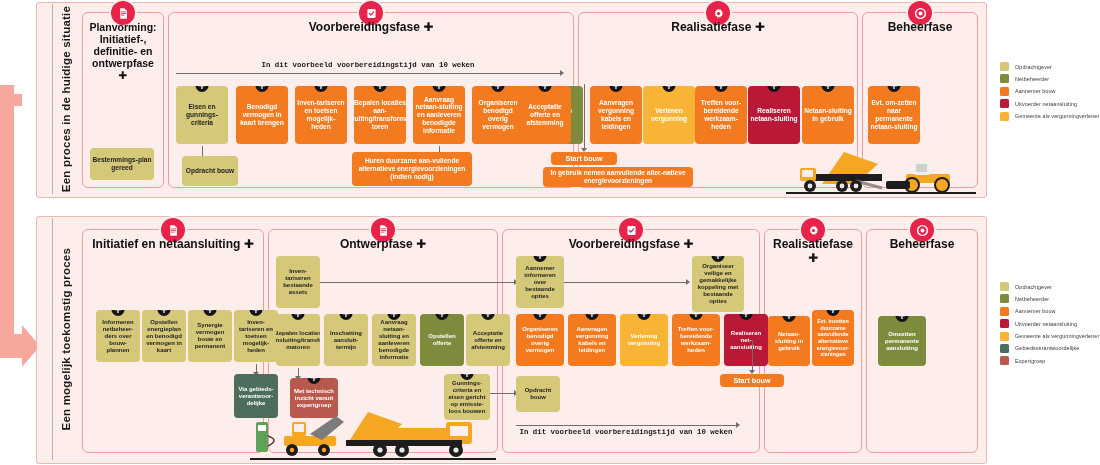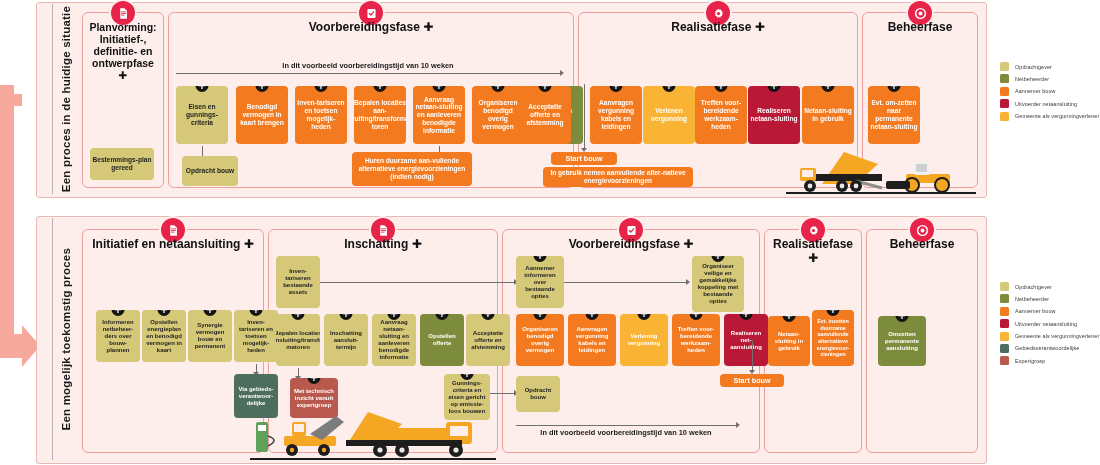--- a/index.html
+++ b/index.html
@@ -50,21 +50,21 @@
     position:absolute;border-radius:4px;background:#f47a20;color:#fff;
     font-size:7.2px;font-weight:bold;display:flex;align-items:center;justify-content:center;
     text-align:center;
   }
 
   
   .vline{position:absolute;width:1px;background:#6f6f6f;}
   .hline{position:absolute;height:1px;background:#6f6f6f;}
   .arrow-d{position:absolute;width:0;height:0;border-left:3px solid transparent;border-right:3px solid transparent;border-top:4px solid #6f6f6f;}
   .arrow-r{position:absolute;width:0;height:0;border-top:3px solid transparent;border-bottom:3px solid transparent;border-left:4px solid #6f6f6f;}
-  .tl-label{position:absolute;font-size:7.4px;font-weight:bold;color:#1a1a1a;text-align:center;white-space:nowrap;}
+  .tl-label{position:absolute;font-size:7.4px;font-weight:bold;color:#1a1a1a;text-align:center;white-space:nowrap;font-family:Liberation Mono, monospace;}
 
   
   .bigarrow{position:absolute;}
 
   
   .legend{position:absolute;}
   .legend-row{display:flex;align-items:center;margin-bottom:3.4px;height:9px;}
   .swatch{width:9px;height:9px;border-radius:1.5px;margin-right:6px;flex:0 0 auto;}
   .legend-text{font-size:5.4px;color:#3a3a3a;white-space:nowrap;letter-spacing:.1px;}
 
@@ -309,21 +309,21 @@
     <div class="phase-title big"><span>Initiatief en netaansluiting</span> <span style="font-family:'DejaVu Sans',sans-serif;">✚</span></div>
   </div>
 
   <div class="phase" style="left:268px;top:229px;width:228px;height:222px;">
     <div class="phase-icon">
       <svg width="13" height="13" viewBox="0 0 16 16">
           <path d="M4 1.5h5l3.2 3.2V14.5H4z" fill="#fff"></path>
           <path d="M5.4 6h5.2M5.4 8h5.2M5.4 10h3.4" stroke="#e8234a" stroke-width="1" stroke-linecap="round"></path>
         </svg>
     </div>
-    <div class="phase-title big"><span>Inschatting</span> <span style="font-family:'DejaVu Sans',sans-serif;">✚</span></div>
+    <div class="phase-title big"><span>Ontwerpfase</span> <span style="font-family:'DejaVu Sans',sans-serif;">✚</span></div>
   </div>
 
   <div class="phase" style="left:502px;top:229px;width:256px;height:222px;">
     <div class="phase-icon">
       <svg width="13" height="13" viewBox="0 0 16 16">
           <rect x="3" y="2.5" width="10" height="11" rx="1.6" fill="#fff"></rect>
           <path d="M5.4 8l1.8 2 3.4-4" stroke="#e8234a" stroke-width="1.6" fill="none" stroke-linecap="round" stroke-linejoin="round"></path>
         </svg>
     </div>
     <div class="phase-title big"><span>Voorbereidingsfase</span> <span style="font-family:'DejaVu Sans',sans-serif;">✚</span></div>

